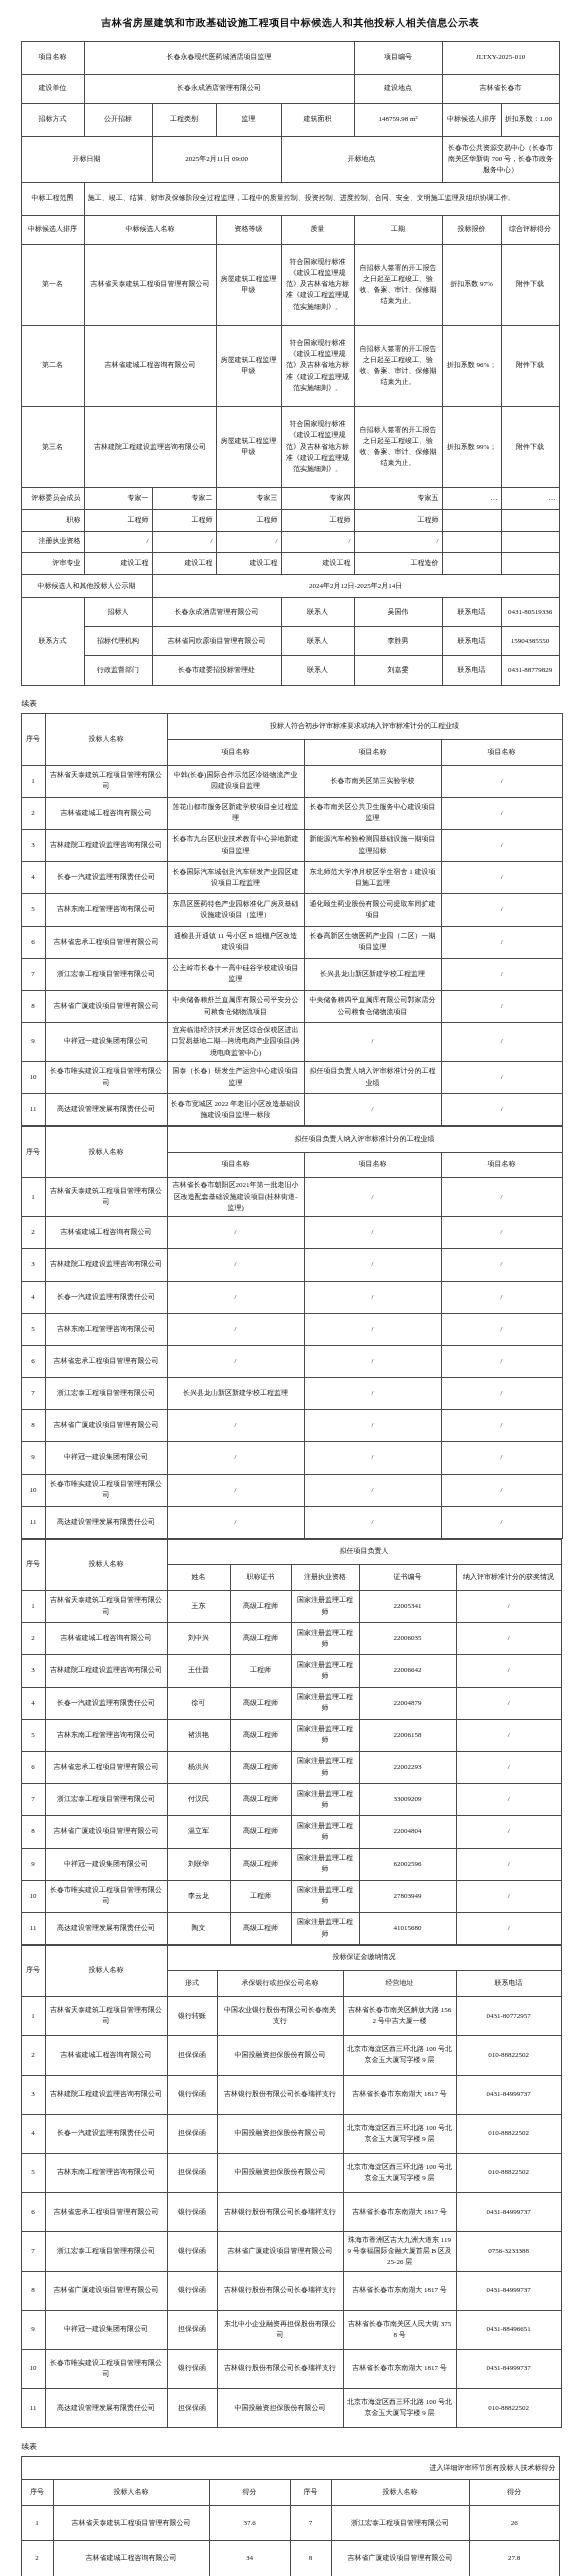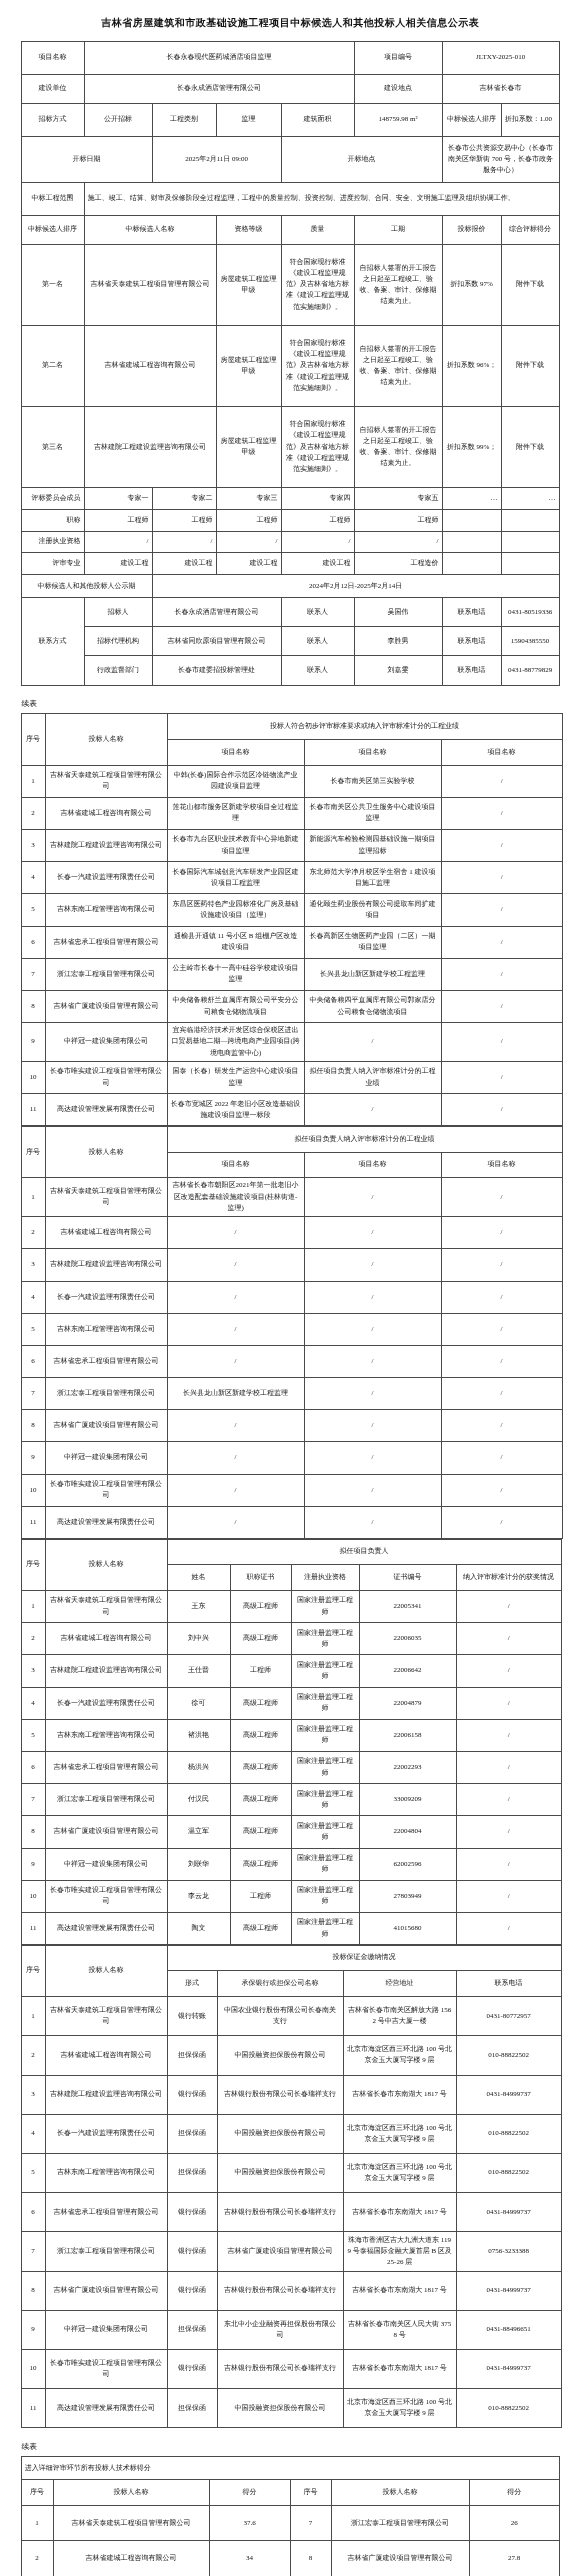--- a/index.html
+++ b/index.html
@@ -12,21 +12,21 @@
           padding:2.1px 3.1px;line-height:1.6;word-break:break-all;font-weight:normal;}
   .tl{text-align:left !important;}
   tr.h56{height:29px} tr.h64{height:33px} tr.h90{height:46px} tr.h44{height:23px}
   tbody[data-rows="candidates.rows"] td{height:76px;}
   tbody[data-rows="committee_rows"] td{height:16.5px;text-align:right;}
   tbody[data-rows="contacts.rows"] td{height:24px;}
   tbody.cont-rows td{height:27px;}
   tbody.cont-rows-tall td{height:34px;}
   .hdr-row td{height:20.6px;text-align:center;}
   tbody[data-rows="tech.rows"] td{height:30px;}
-  .tech-caption td{height:18.5px;text-align:left;}
+  .tech-caption td{height:18.5px;text-align:right;}
 </style>
 </head>
 <body>
 
 <div class="page">
 
   <div class="doc-title">吉林省房屋建筑和市政基础设施工程项目中标候选人和其他投标人相关信息公示表</div>
 
   <table class="tbl">
     <colgroup>

